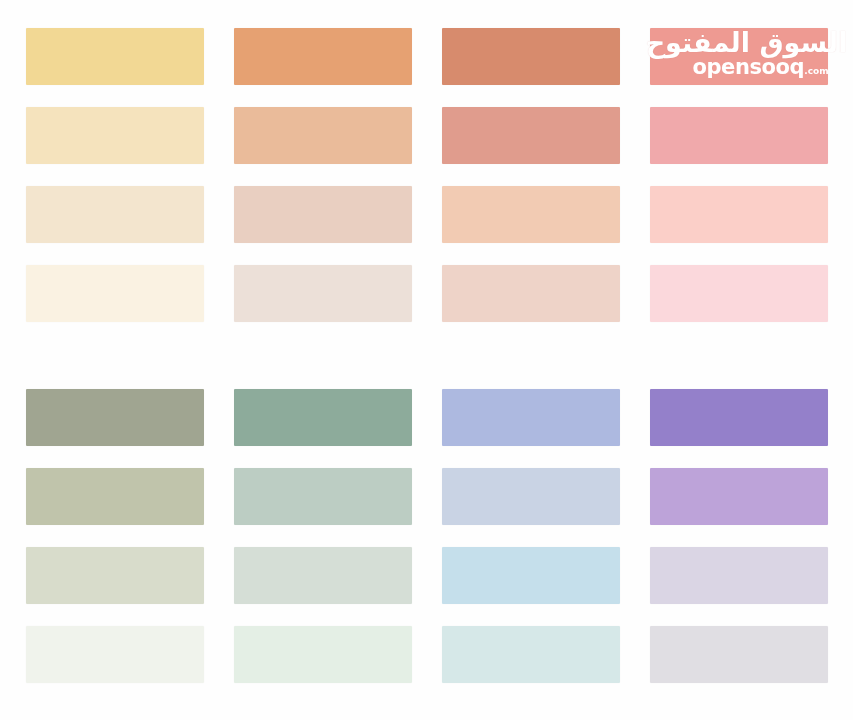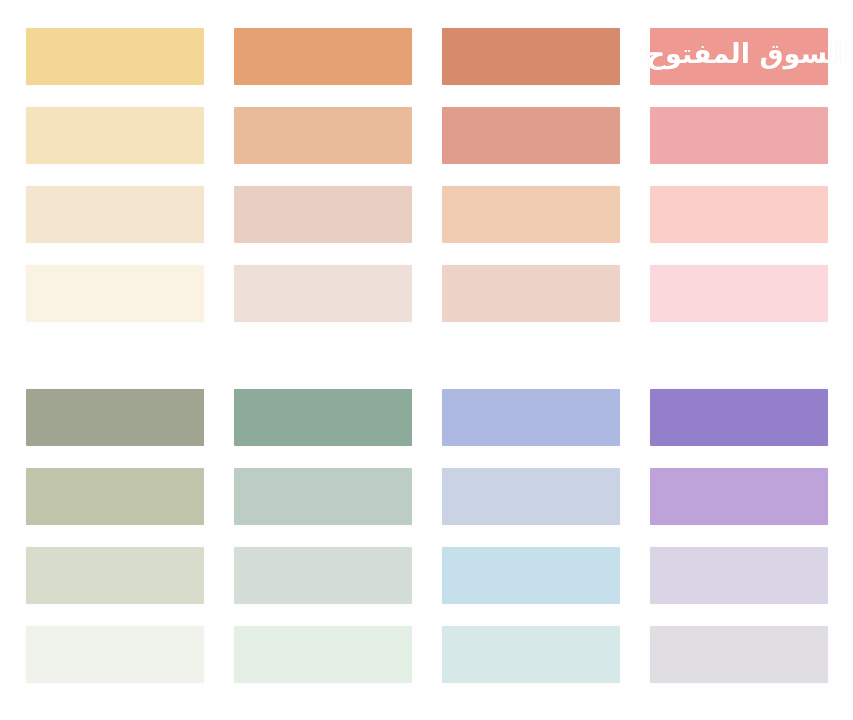--- a/index.html
+++ b/index.html
@@ -136,17 +136,20 @@
       <div class="swatch" title="Periwinkle Blue 3" style="background: rgb(197, 223, 235);"></div>
       <div class="swatch" title="Lavender Purple 3" style="background: rgb(218, 213, 228);"></div>
       <div class="swatch" title="Olive Sage 4" style="background: rgb(240, 243, 236);"></div>
       <div class="swatch" title="Sea Green 4" style="background: rgb(228, 239, 229);"></div>
       <div class="swatch" title="Periwinkle Blue 4" style="background: rgb(214, 232, 232);"></div>
       <div class="swatch" title="Lavender Purple 4" style="background: rgb(224, 222, 227);"></div>
     </div>
 
   <div id="watermark">
     <div id="watermark-arabic">السوق المفتوح</div>
+    <div id="watermark-latin">
+      <span>opensooq</span><span id="watermark-tld">.com</span>
+    </div>
   </div>
 
   <div id="footer-caption"></div>
 
 </div>
 
 </body></html>

